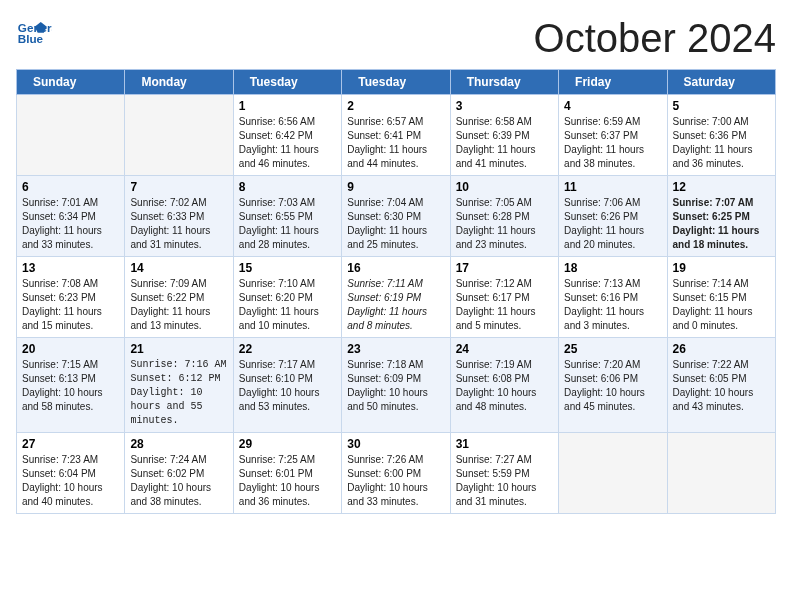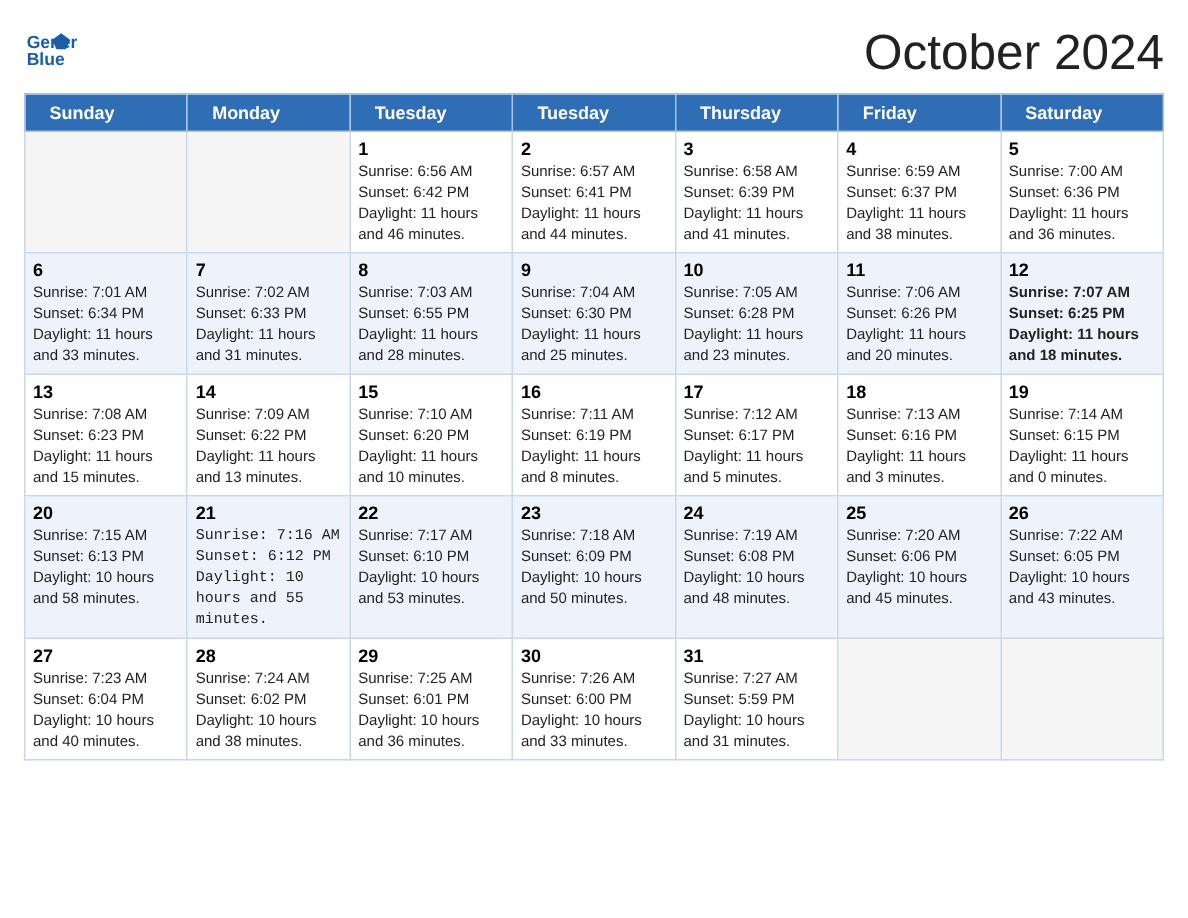--- a/index.html
+++ b/index.html
@@ -22,21 +22,21 @@
       gap: 6px;
     }
     .logo-icon {
       width: 36px;
       height: 36px;
     }
     .title-block {
       text-align: right;
     }
     .month-title {
-      font-size: 33px;
+      font-size: 40px;
       font-weight: normal;
       color: #222;
       text-align: center;
     }
     .location {
       font-size: 14px;
       color: #444;
     }
     table {
       width: 100%;
@@ -195,21 +195,21 @@
 Daylight: 11 hours and 13 minutes.</div>
         </td>
         <td>
           <span class="day-number">15</span>
           <div class="day-info" style="white-space: pre-line;">Sunrise: 7:10 AM
 Sunset: 6:20 PM
 Daylight: 11 hours and 10 minutes.</div>
         </td>
         <td>
           <span class="day-number">16</span>
-          <div class="day-info" style="white-space: pre-line;">Sunrise: 7:11 AM
+          <div class="day-info" style="white-space: pre-line; font-style: italic;">Sunrise: 7:11 AM
 Sunset: 6:19 PM
 Daylight: 11 hours and 8 minutes.</div>
         </td>
         <td>
           <span class="day-number">17</span>
           <div class="day-info" style="white-space: pre-line;">Sunrise: 7:12 AM
 Sunset: 6:17 PM
 Daylight: 11 hours and 5 minutes.</div>
         </td>
         <td>

